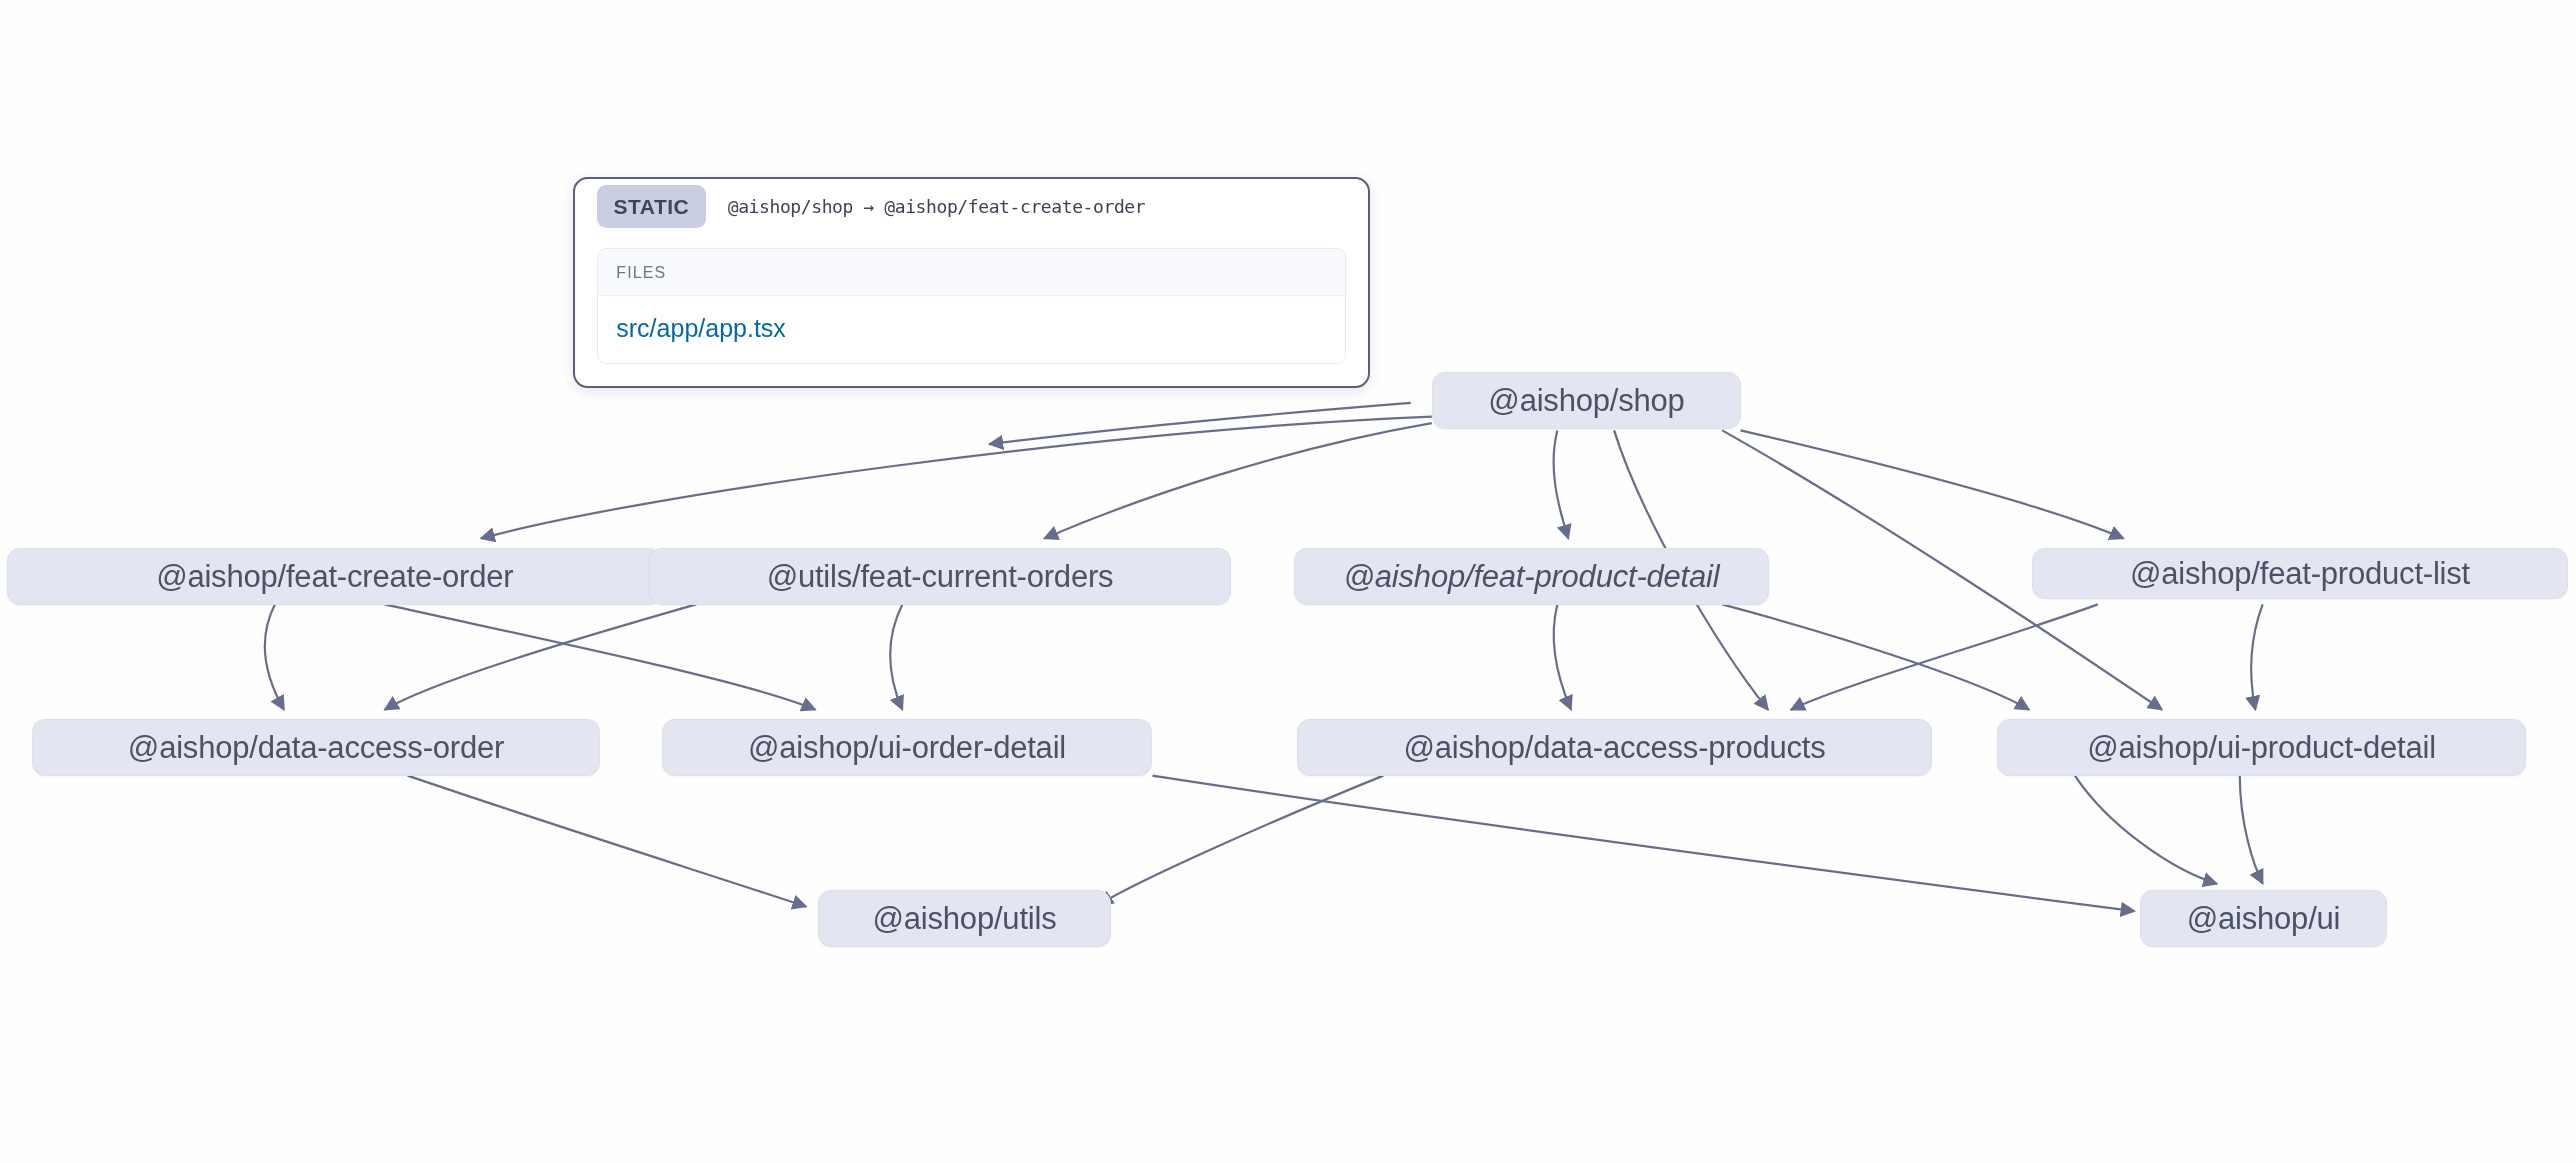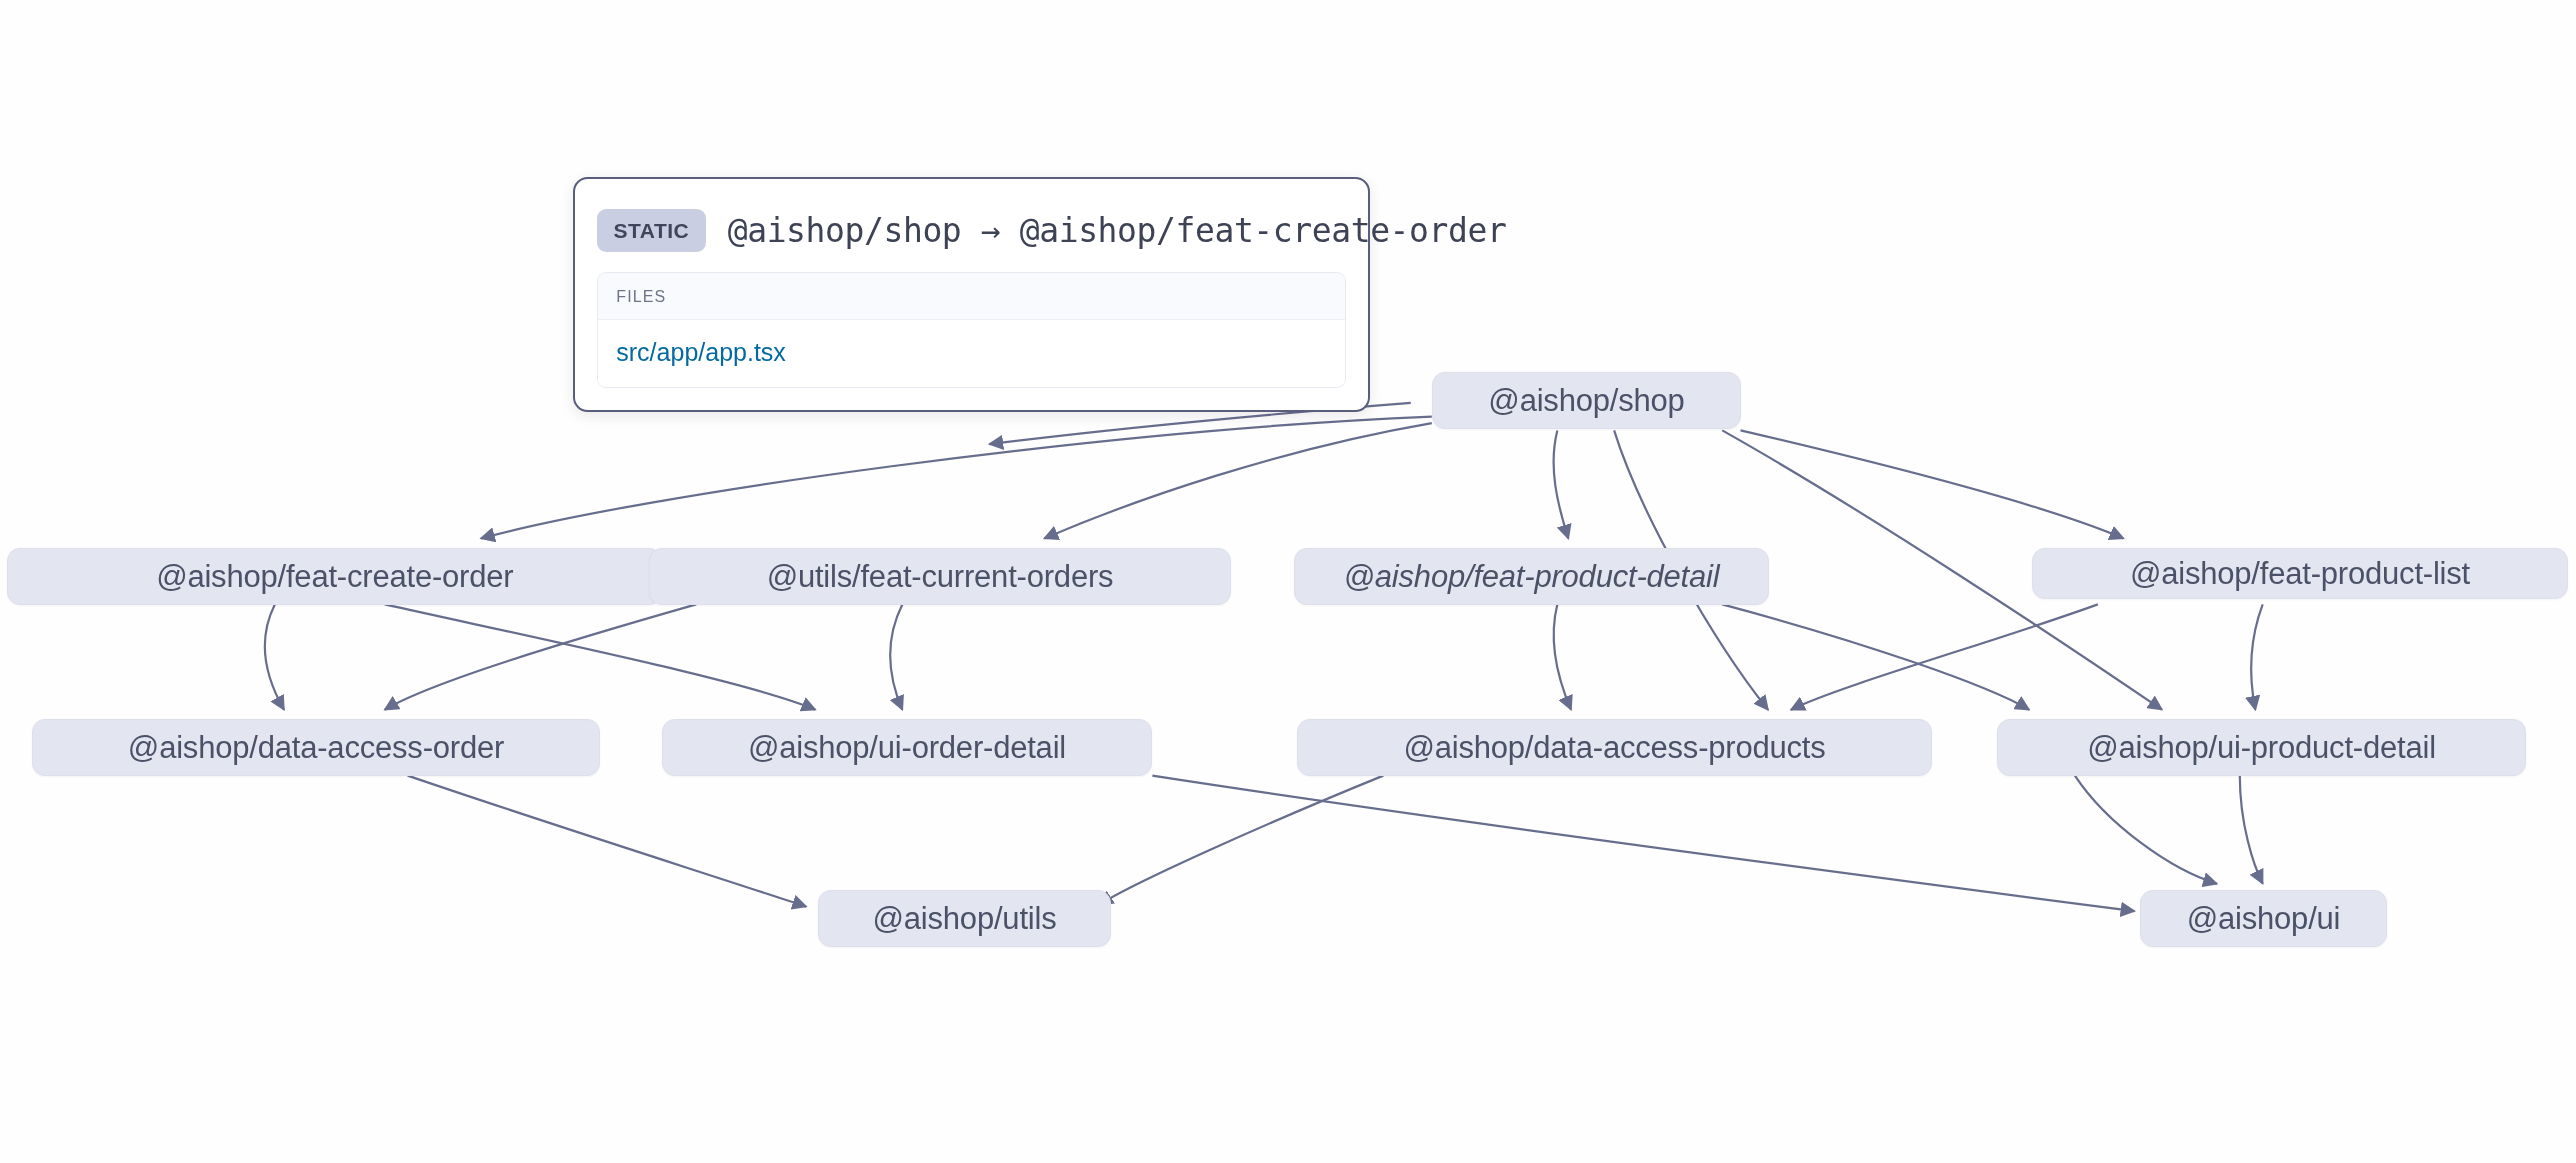--- a/index.html
+++ b/index.html
@@ -49,41 +49,41 @@
   #tooltip-card {
     position: absolute;
     box-sizing: border-box;
     background: #ffffff;
     border: 2.7px solid #585e7c;
     border-radius: 14.7px;
     box-shadow: 0 3.7px 13px rgba(40,44,70,0.10);
     z-index: 20;
     display: flex;
     flex-direction: column;
-    padding: 30px 22px 22px 22px;
+    padding: 6px 22px 22px 22px;
   }
   #tooltip-head {
     display: flex;
     align-items: center;
     gap: 22px;
     margin-bottom: 20px;
   }
   #static-badge {
     background: #c9cee3;
     color: #3f455c;
     font-size: 21px;
     font-weight: 700;
     letter-spacing: 0.5px;
     border-radius: 9.2px;
     padding: 11px 16.5px;
     line-height: 1;
   }
   #tooltip-title {
     font-family: "DejaVu Sans Mono", "Liberation Mono", monospace;
-    font-size: 33px;
+    font-size: 18px;
     color: #3d4254;
     white-space: nowrap;
     letter-spacing: -0.4px;
   }
   #files-panel {
     border: 0.9px solid #e7e9f2;
     border-radius: 9.2px;
     overflow: hidden;
     background: #ffffff;
   }

